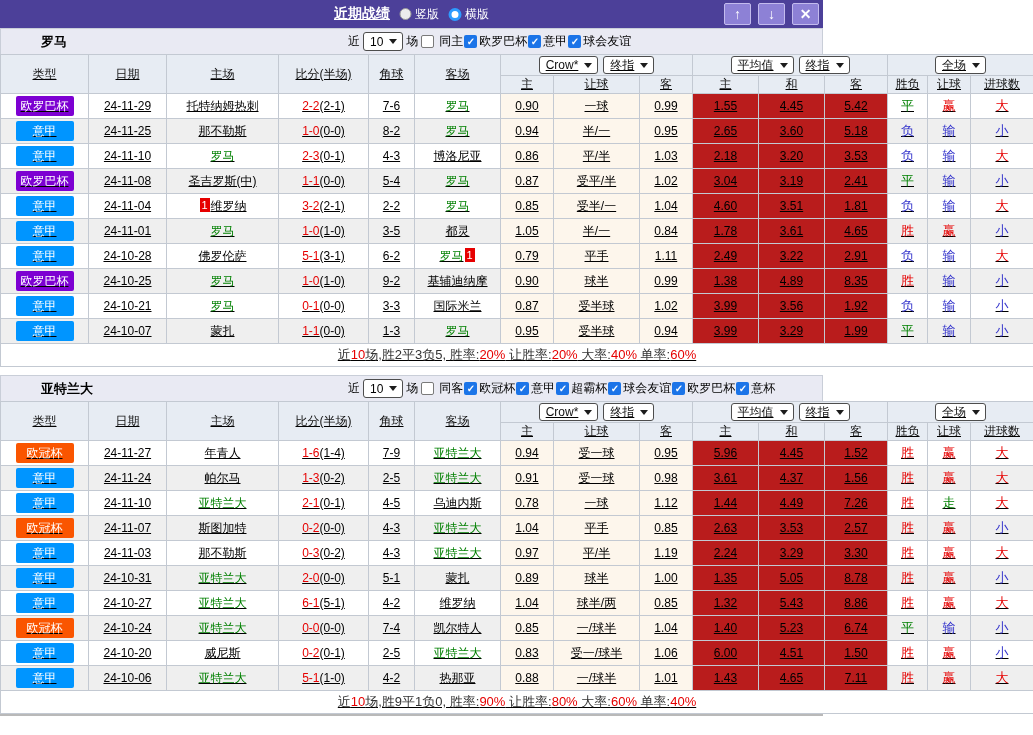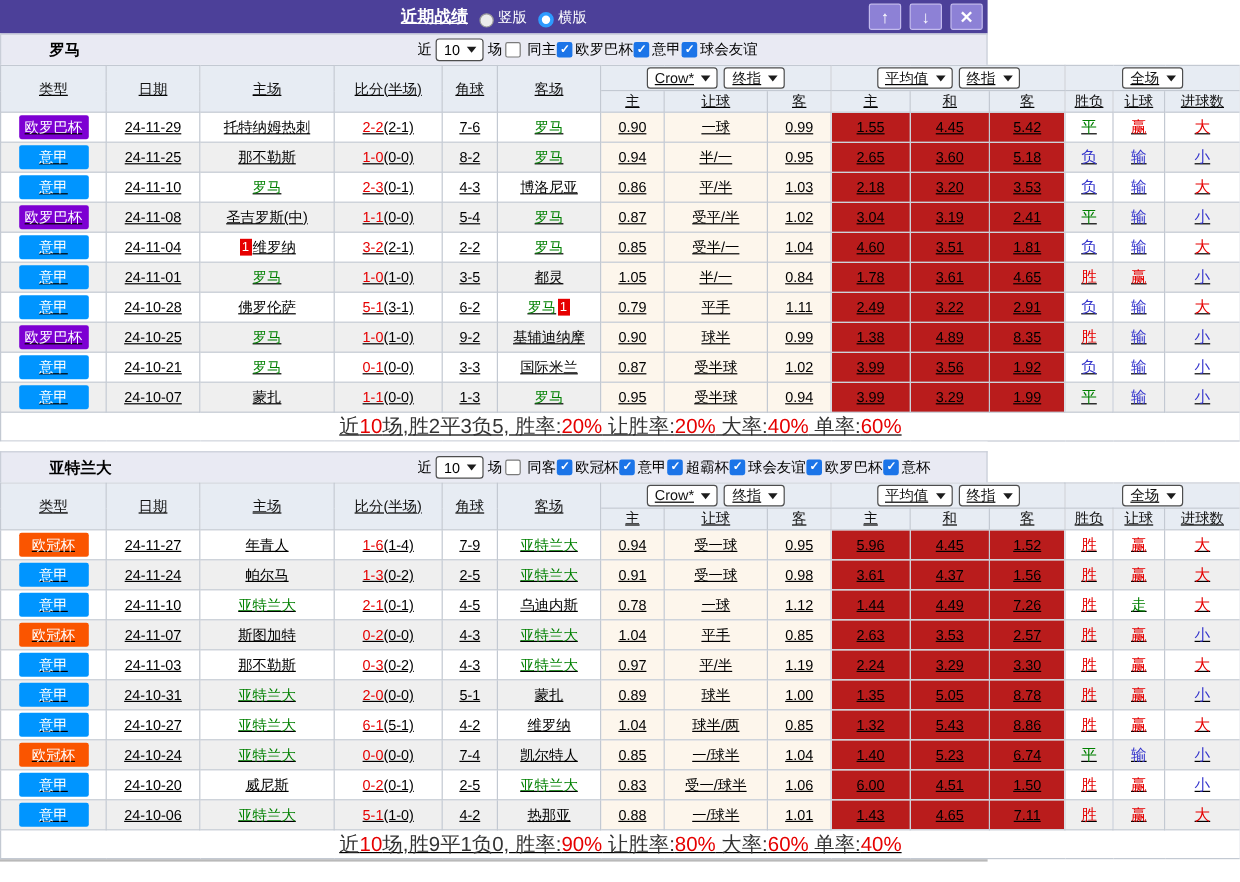--- a/index.html
+++ b/index.html
@@ -14,21 +14,21 @@
   
   .titlebar {
     height: 28px; background: #4c4099; position: relative;
     display: flex; align-items: center;
   }
   .title-group {
     position: absolute; left: 50%; transform: translateX(-50%);
     display: flex; align-items: center; gap: 9px; color: #fff; white-space: nowrap;
   }
   .main-title { font-size: 14px; font-weight: bold; text-decoration: underline; }
-  .radio-opt { display: inline-flex; align-items: flex-end; gap: 4px; font-size: 12px; cursor: pointer; }
+  .radio-opt { display: inline-flex; align-items: center; gap: 4px; font-size: 12px; cursor: pointer; }
   .radio-off { width: 12px; height: 12px; border-radius: 50%; background: #ececec; border: 1px solid #9a9a9a; }
   .radio-on  { width: 13px; height: 13px; border-radius: 50%; background: #fff; border: 3px solid #2d9bff; }
   .controls { position: absolute; right: 4px; top: 3px; display: flex; gap: 7px; }
   .ctrl-btn {
     width: 27px; height: 22px; background: #8d81d6; border: 1px solid #c3bbee; border-radius: 2px;
     color: #fff; font-weight: bold; font-size: 14px; line-height: 20px; text-align: center; cursor: pointer;
   }
 
   
   .team-header {
@@ -77,21 +77,21 @@
   .ft { color: #e60000; }
   .ht { color: #000; }
   .card {
     display: inline-block; background: #e60000; color: #fff; width: 10px; height: 14px;
     line-height: 14px; font-size: 11px; margin: 0 1px; vertical-align: 1px;
   }
   td.r-r { color: #e60000; font-size: 13px; }
   td.r-g { color: #008000; font-size: 13px; }
   td.r-b { color: #3333cc; font-size: 13px; }
 
-  .summary-row td { height: 23px; background: #fff; font-size: 17px; color: #333; }
+  .summary-row td { height: 23px; background: #fff; font-size: 13px; color: #333; }
   .summary-row .red { color: #e60000; }
 
   .section-gap { height: 8px; background: #fff; }
 </style>
 </head>
 <body>
 
 <div class="window">
 
   <div class="titlebar">

